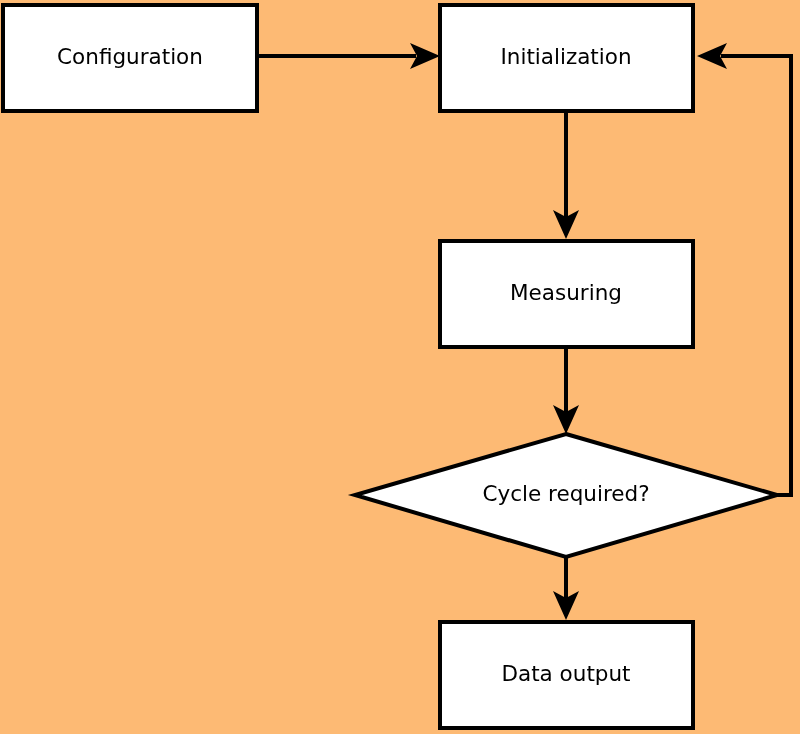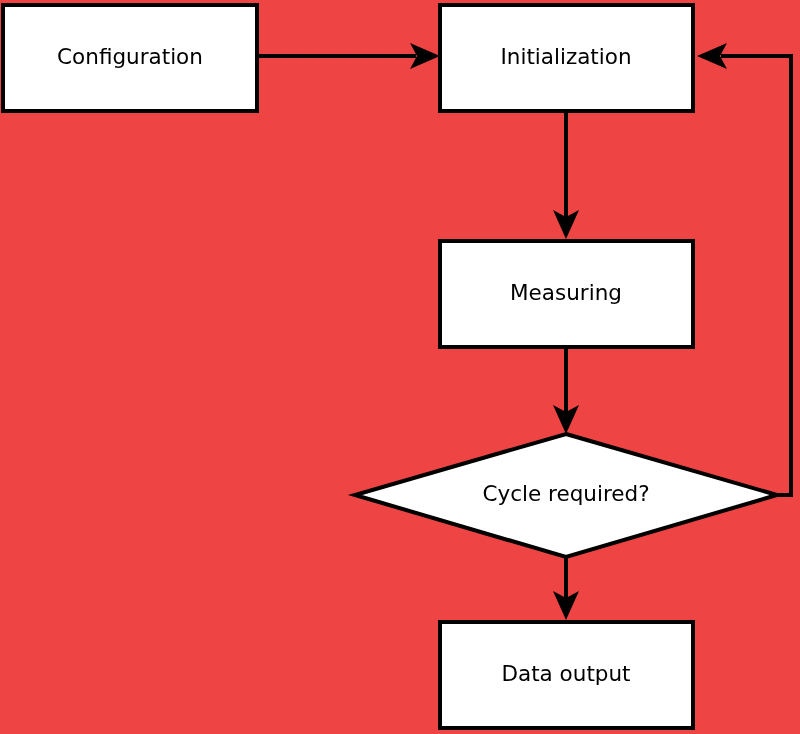--- a/index.html
+++ b/index.html
@@ -8,21 +8,21 @@
     padding: 0;
     background: #ffffff;
   }
   body {
     font-family: "DejaVu Sans", sans-serif;
   }
   #flowchart-canvas {
     position: relative;
     width: 800px;
     height: 734px;
-    background: #ef4444;
+    background: #fdba74;
     overflow: hidden;
   }
   #flow-svg {
     position: absolute;
     top: 0;
     left: 0;
     width: 800px;
     height: 734px;
     display: block;
   }

